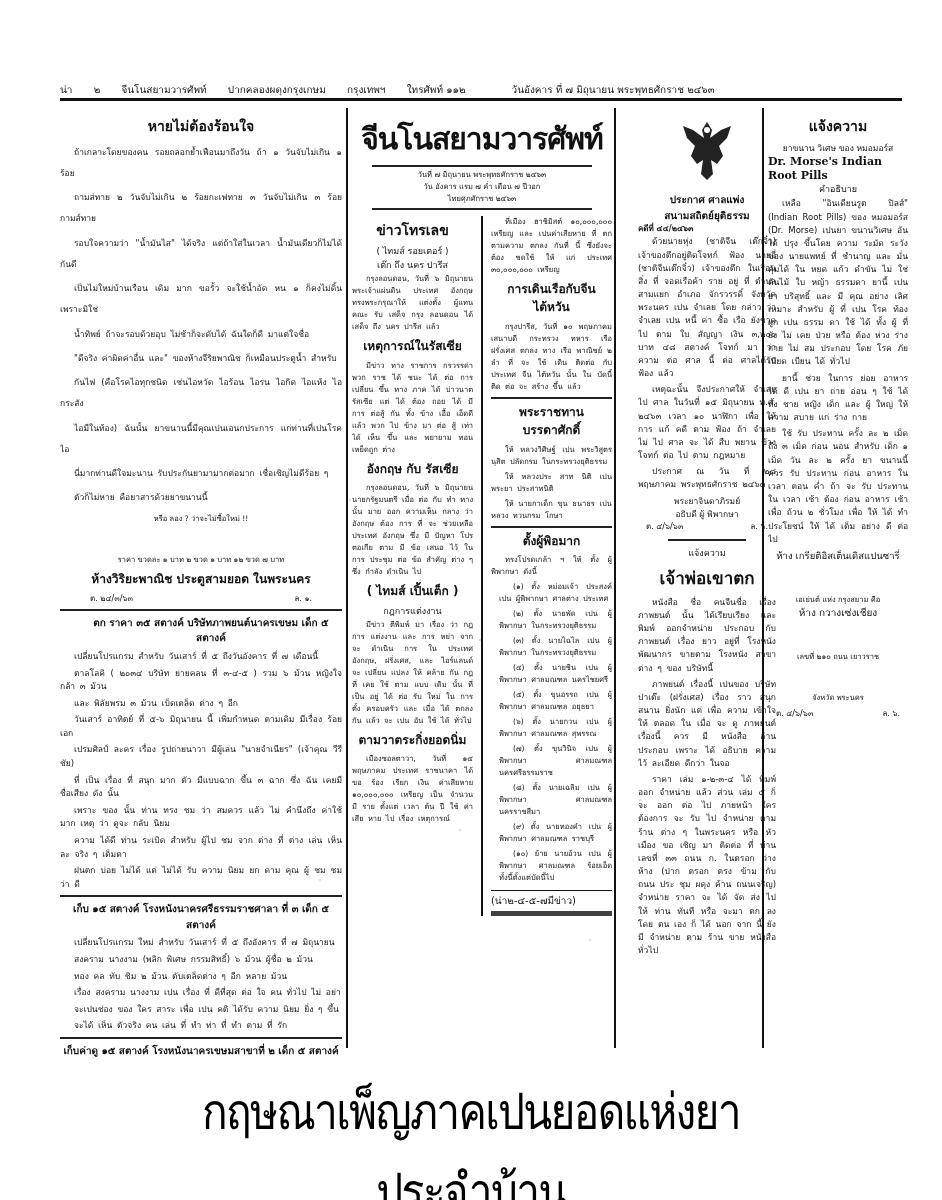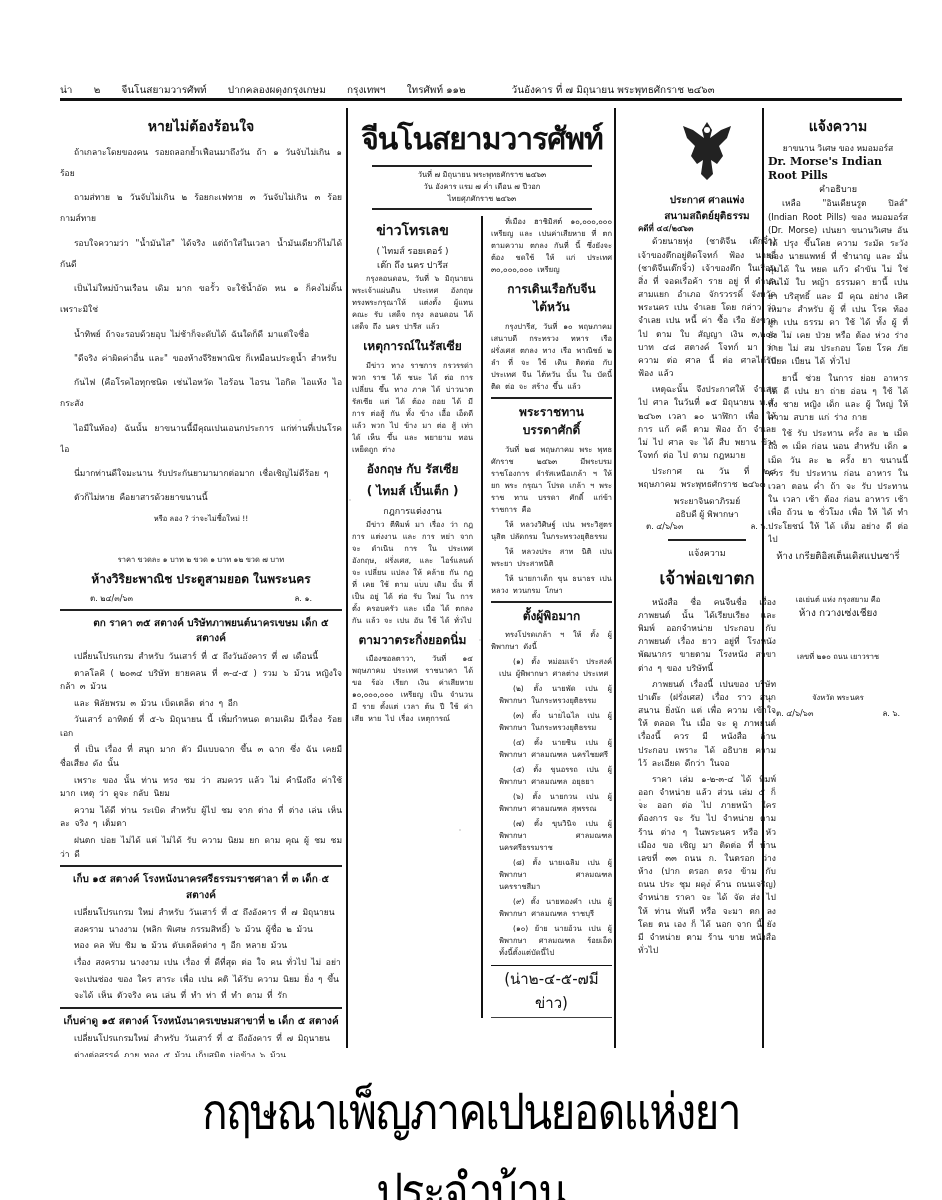--- a/index.html
+++ b/index.html
@@ -25,21 +25,21 @@
   .nameplate{border:0;text-align:center;}
   .nameplate .title{font-family:"DejaVu Serif",serif;font-weight:bold;font-size:30px;letter-spacing:-1px;margin-top:4px;}
   .nameplate .sub{font-size:7.5px;line-height:1.6;}
   .sub-cols{display:flex;gap:8px;margin-top:6px;}
   .sub-col{width:126px;}
   .sub-col p{font-size:7.5px;line-height:1.6;}
   .col3{left:620px;width:138px;margin-left:18px;}
   .col4{left:768px;width:140px;}
   .garuda{width:60px;height:70px;margin:4px auto 6px;}
   .banner{position:absolute;left:100px;right:100px;top:1072px;height:80px;text-align:center;font-family:"DejaVu Sans",sans-serif;font-size:50px;letter-spacing:-2px;transform:scaleX(0.85);transform-origin:center;line-height:80px;color:#000;}
-  .box-foot{border-top:1px solid #111;border-bottom:1px solid #404040;text-align:center;font-size:15px;padding:2px 0;margin-top:6px;}
+  .box-foot{border-top:1px solid #111;border-bottom:5px solid #404040;font-size:10px;padding:2px 0;margin-top:6px;}
   .en{font-family:"DejaVu Serif",serif;font-weight:bold;font-size:11px;text-align:left;line-height:1.3;}
   .item{padding-left:8px;}
   .noise{position:absolute;pointer-events:none;}
 </style>
 </head>
 <body>
 
 <div class="page">
 
   <div class="masthead">
@@ -79,20 +79,21 @@
       <span>ล. ๑.</span>
     </div>
     <div class="hr"></div>
 
     <div class="dense">
       <div class="h-section" style="font-size:10px;margin-left:20px;">ตก ราคา ๓๕ สตางค์ บริษัทภาพยนต์นาครเขษม เด็ก ๕ สตางค์</div>
       <p>เปลี่ยนโปรแกรม สำหรับ วันเสาร์ ที่ ๕ ถึงวันอังคาร ที่ ๗ เดือนนี้</p>
       <p>ตาลโลคิ ( ๒๐๓๔ บริษัท ยายคลน ที่ ๓-๔-๕ ) รวม ๖ ม้วน หญิงใจกล้า ๓ ม้วน</p>
       <p>และ พิลัยพรม ๓ ม้วน เบ็ดเตล็ด ต่าง ๆ อีก</p>
       <p>วันเสาร์ อาทิตย์ ที่ ๕-๖ มิถุนายน นี้ เพิ่มกำหนด ตามเดิม มีเรื่อง ร้อยเอก</p>
+      <p>เปรมศิลป์ ละคร เรื่อง รูปถ่ายนาวา มีผู้เล่น "นายจำเนียร" (เจ้าคุณ วีรีชัย)</p>
       <p>ที่ เป็น เรื่อง ที่ สนุก มาก ตัว มีแบบฉาก ขึ้น ๓ ฉาก ซึ่ง ฉัน เคยมี ชื่อเสียง ดัง นั้น</p>
       <p>เพราะ ของ นั้น ท่าน ทรง ชม ว่า สมควร แล้ว ไม่ คำนึงถึง ค่าใช้ มาก เหตุ ว่า ดูจะ กลับ นิยม</p>
       <p>ความ ได้ดี ท่าน ระเบิด สำหรับ ผู้ไป ชม จาก ต่าง ที่ ต่าง เล่น เห็น ละ จริง ๆ เต็มตา</p>
       <p>ฝนตก บ่อย ไม่ได้ แต่ ไม่ได้ รับ ความ นิยม ยก ดาม คุณ ผู้ ชม ชมว่า ดี</p>
     </div>
     <div class="hr"></div>
     <div class="dense">
       <div class="h-section" style="font-size:10px;">เก็บ ๑๕ สตางค์ โรงหนังนาครศรีธรรมราชศาลา ที่ ๓ เด็ก ๕ สตางค์</div>
       <p>เปลี่ยนโปรแกรม ใหม่ สำหรับ วันเสาร์ ที่ ๕ ถึงอังคาร ที่ ๗ มิถุนายน</p>
       <p>สงคราม นางงาม (พลิก พิเศษ กรรมสิทธิ์) ๖ ม้วน ผู้ชื่อ ๒ ม้วน</p>
@@ -125,34 +126,34 @@
     </div>
     <div class="sub-cols">
       <div class="sub-col">
         <div class="h-section big">ข่าวโทรเลข</div>
         <div class="center" style="font-size:9px;">( ไทมส์ รอยเตอร์ )</div>
         <div class="center" style="font-size:9px;">เต๊ก ถึง นคร ปารีส</div>
         <p>กรุงลอนดอน, วันที่ ๖ มิถุนายน พระเจ้าแผ่นดิน ประเทศ อังกฤษ ทรงพระกรุณาให้ แต่งตั้ง ผู้แทน คณะ รับ เสด็จ กรุง ลอนดอน ได้ เสด็จ ถึง นคร ปารีส แล้ว</p>
         <div class="h-section">เหตุการณ์ในรัสเซีย</div>
         <p>มีข่าว ทาง ราชการ กรวรรด่า พวก ราช ได้ ชนะ ได้ ต่อ การ เปลี่ยน ขึ้น ทาง ภาค ได้ บ่าวนาต รัสเซีย แต่ ได้ ต้อง ถอย ได้ มี การ ต่อสู้ กัน ทั้ง ข้าง เอื้อ เอ็ดดี แล้ว พวก ไป ข้าง มา ต่อ สู้ เท่า ได้ เห็น ขึ้น และ พยายาม ทอน เหย็ดถูก ต่าง</p>
         <div class="h-section">อังกฤษ กับ รัสเซีย</div>
+        <p>กรุงลอนดอน, วันที่ ๖ มิถุนายน นายกรัฐมนตรี เมื่อ ต่อ กับ ทำ ทาง นั้น มาย ออก ความเห็น กลาง ว่า อังกฤษ ต้อง การ ที่ จะ ช่วยเหลือ ประเทศ อังกฤษ ซึ่ง มี ปัญหา โปรตอเกีย ตาม มี ข้อ เสนอ ไว้ ในการ ประชุม ต่อ ข้อ สำคัญ ต่าง ๆ ซึ่ง กำลัง ดำเนิน ไป</p>
         <div class="h-section">( ไทมส์ เปิ้นเต็ก )</div>
         <div class="center" style="font-size:9px;">กฎการแต่งงาน</div>
         <p>มีข่าว ตีพิมพ์ มา เรื่อง ว่า กฎ การ แต่งงาน และ การ หย่า จาก จะ ดำเนิน การ ใน ประเทศ อังกฤษ, ฝรั่งเศส, และ ไอร์แลนด์ จะ เปลี่ยน แปลง ให้ คล้าย กัน กฎ ที่ เคย ใช้ ตาม แบบ เดิม นั้น ที่ เป็น อยู่ ได้ ต่อ รับ ใหม่ ใน การ ตั้ง ครอบครัว และ เมื่อ ได้ ตกลง กัน แล้ว จะ เปน อัน ใช้ ได้ ทั่วไป</p>
         <div class="h-section">ตามวาตระกิ่งยอดนิ่ม</div>
         <p>เมืองซอลตาวา, วันที่ ๑๔ พฤษภาคม ประเทศ ราชนาคา ได้ ขอ ร้อง เรียก เงิน ค่าเสียหาย ๑๐,๐๐๐,๐๐๐ เหรียญ เป็น จำนวน มี ราย ตั้งแต่ เวลา ต้น ปี ใช้ ค่า เสีย หาย ไป เรื่อง เหตุการณ์</p>
       </div>
       <div style="width:2px;background:#111;"></div>
       <div class="sub-col">
         <p>ที่เมือง ฮาชิมิสต์ ๑๐,๐๐๐,๐๐๐ เหรียญ และ เปนค่าเสียหาย ที่ ตก ตามความ ตกลง กันที่ นี้ ซึ่งยังจะ ต้อง ชดใช้ ให้ แก่ ประเทศ ๓๐,๐๐๐,๐๐๐ เหรียญ</p>
         <div class="h-section">การเดินเรือกับจีนไต้หวัน</div>
         <p>กรุงปารีส, วันที่ ๑๐ พฤษภาคม เสนาบดี กระทรวง ทหาร เรือ ฝรั่งเศส ตกลง ทาง เรือ พาณิชย์ ๒ ลำ ที่ จะ ใช้ เดิน ติดต่อ กับ ประเทศ จีน ไต้หวัน นั้น ใน บัดนี้ ติด ต่อ จะ สร้าง ขึ้น แล้ว</p>
         <div class="hr"></div>
         <div class="h-section">พระราชทานบรรดาศักดิ์</div>
-        <p>วันที่ ๒๘ พฤษภาคม พระ พุทธ ศักราช ๒๔๖๓ มีพระบรมราชโองการ ดำรัสเหนือเกล้า ฯ ให้ ยก พระ กรุณา โปรด เกล้า ฯ พระ ราช ทาน บรรดา ศักดิ์ แก่ข้า ราชการ คือ</p>
         <p>ให้ หลวงวิศิษฐ์ เปน พระวิสูตร นุสิต ปลัดกรม ในกระทรวงยุติธรรม</p>
         <p>ให้ หลวงประ สาท นิติ เปน พระยา ประสาทนิติ</p>
         <p>ให้ นายกาเด็ก ขุน ธนาธร เปน หลวง ทวนกรม โกษา</p>
         <div class="hr"></div>
         <div class="h-section">ตั้งผู้พิอมาก</div>
         <p>ทรงโปรดเกล้า ฯ ให้ ตั้ง ผู้พิพากษา ดังนี้</p>
         <p class="item">(๑) ตั้ง หม่อมเจ้า ประสงค์ เปน ผู้พิพากษา ศาลต่าง ประเทศ</p>
         <p class="item">(๒) ตั้ง นายพัด เปน ผู้พิพากษา ในกระทรวงยุติธรรม</p>
         <p class="item">(๓) ตั้ง นายไฉไล เปน ผู้พิพากษา ในกระทรวงยุติธรรม</p>
         <p class="item">(๔) ตั้ง นายชิน เปน ผู้พิพากษา ศาลมณฑล นครไชยศรี</p>

